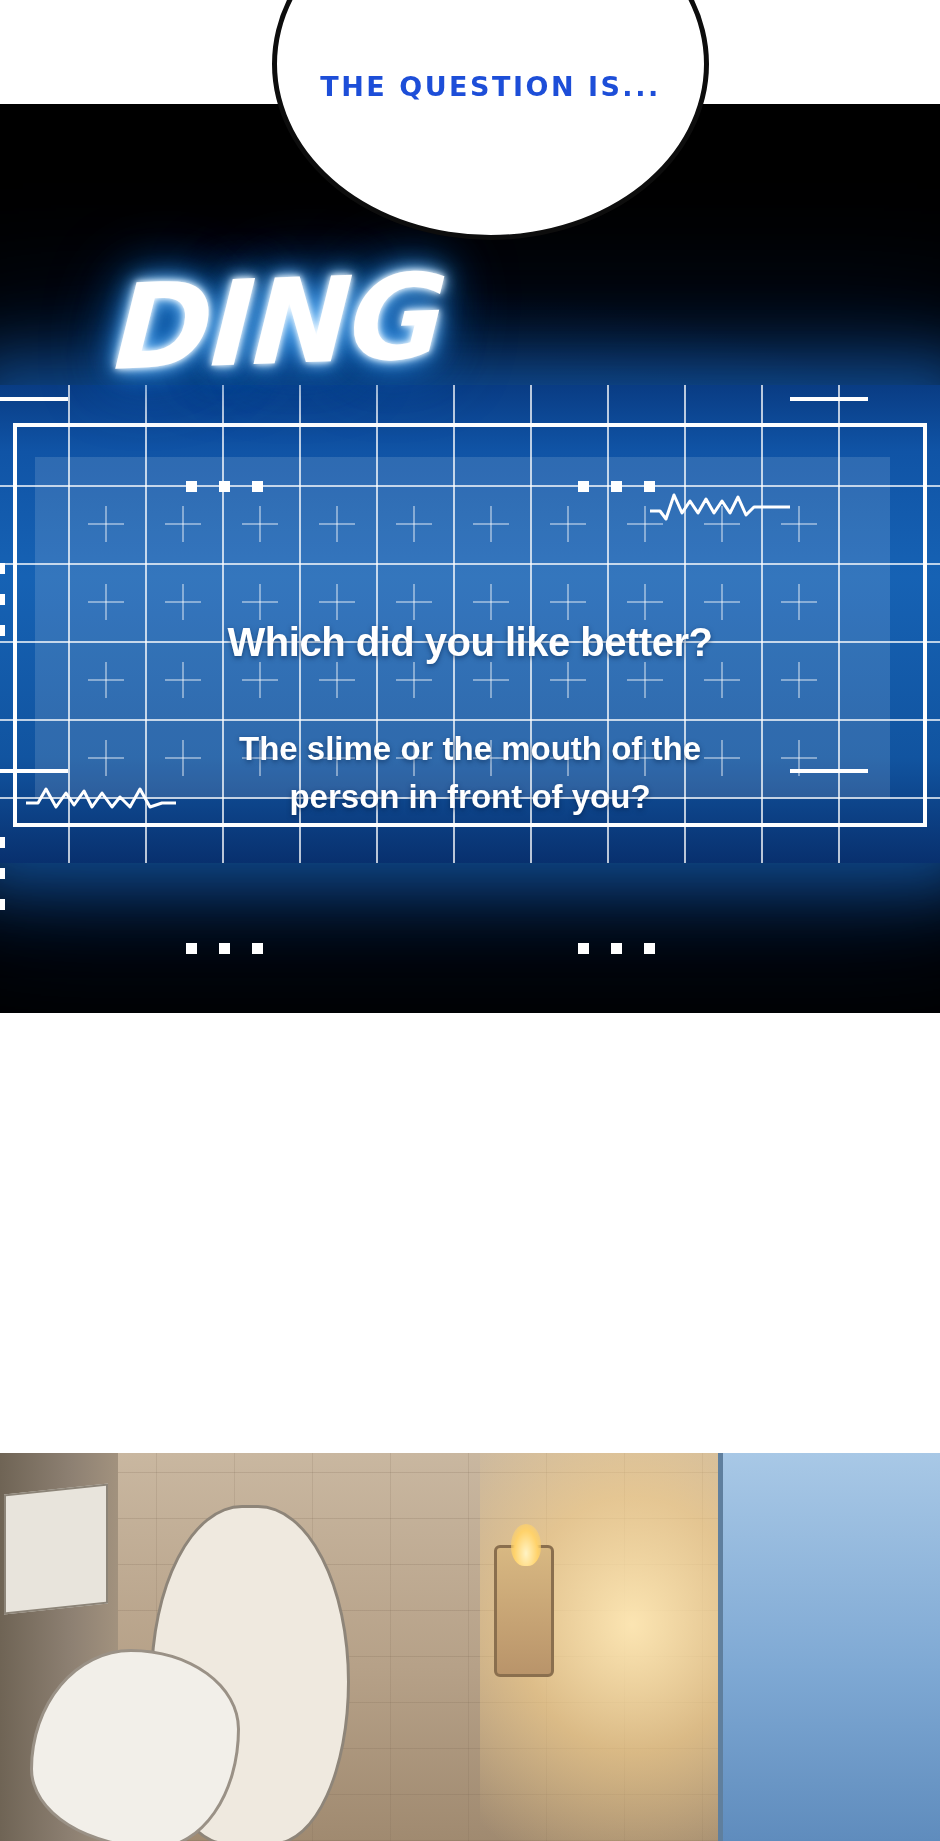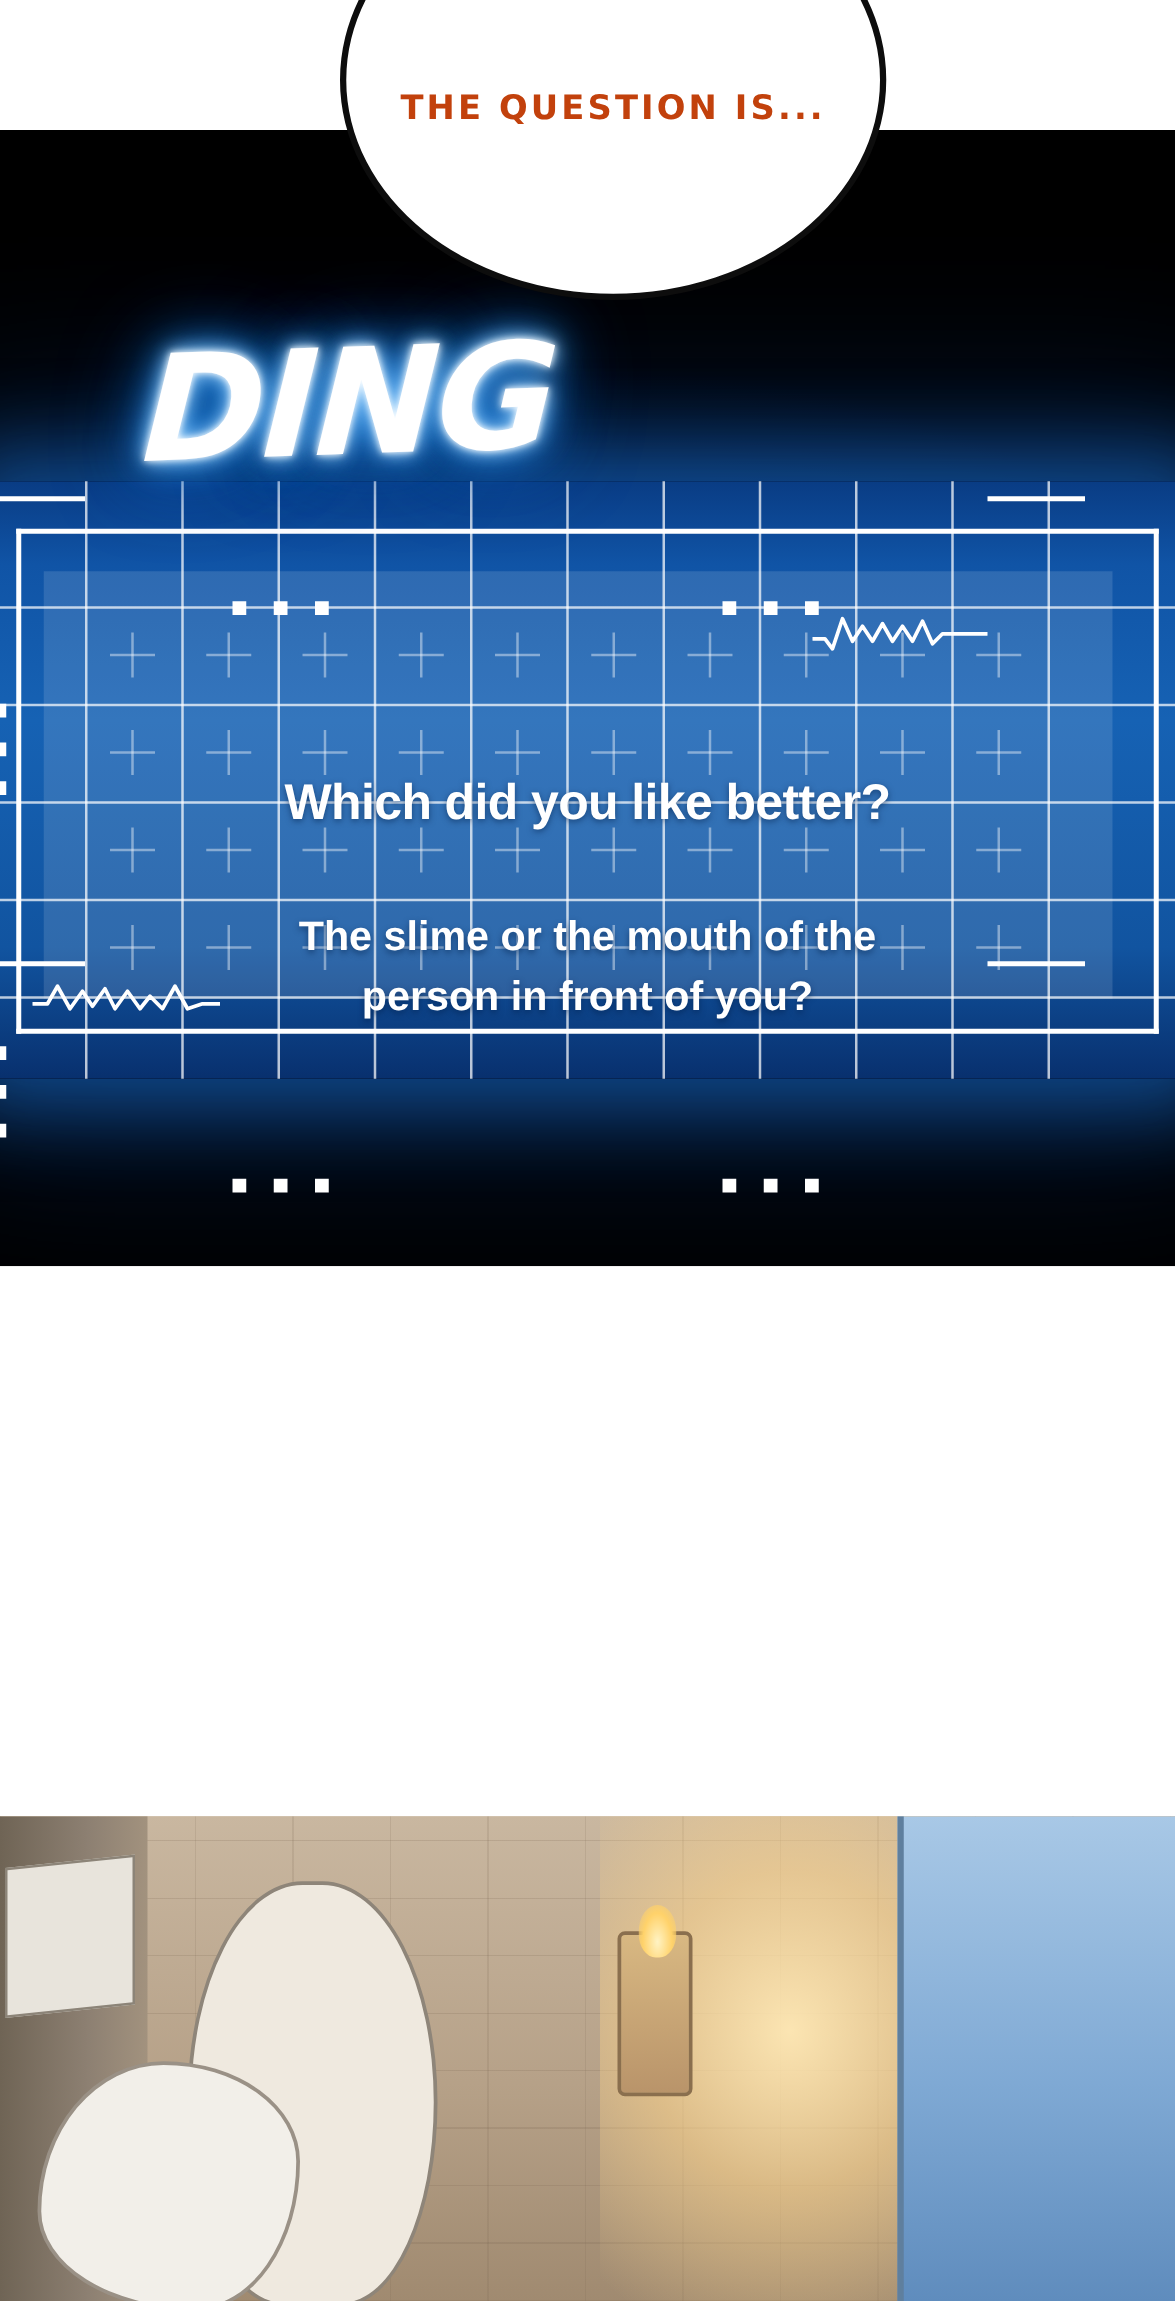--- a/index.html
+++ b/index.html
@@ -19,21 +19,21 @@
     background:#ffffff; border:5px solid #0d0d0d;
     border-radius:50% 50% 50% 50% / 50% 50% 50% 50%;
     z-index:6;
     display:flex; align-items:flex-end; justify-content:center;
   }
   .bubble-text{
     position:absolute; left:0; right:0; top:178px;
     text-align:center;
     font-family:"DejaVu Sans", sans-serif;
     font-size:27px; font-weight:700; letter-spacing:2.5px;
-    color:#c2410c; white-space:nowrap;
+    color:#1d4ed8; white-space:nowrap;
   }
 
   
   .black-panel{
     position:absolute; left:0; top:103px; width:940px; height:910px;
     background:#000000; overflow:hidden; z-index:2;
   }
   .black-panel::after{
     
     content:""; position:absolute; left:-60px; top:190px;

